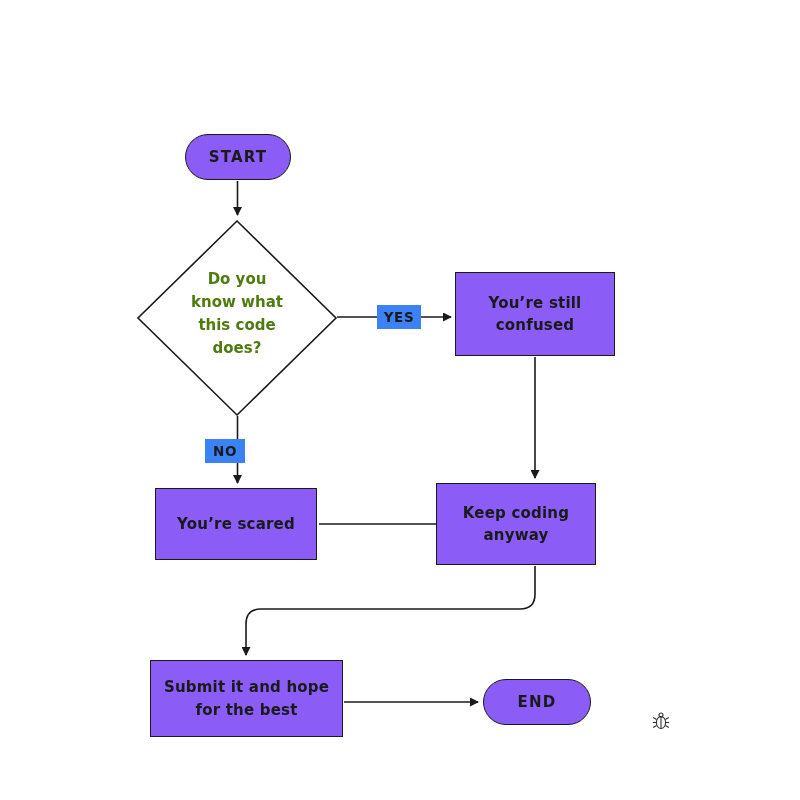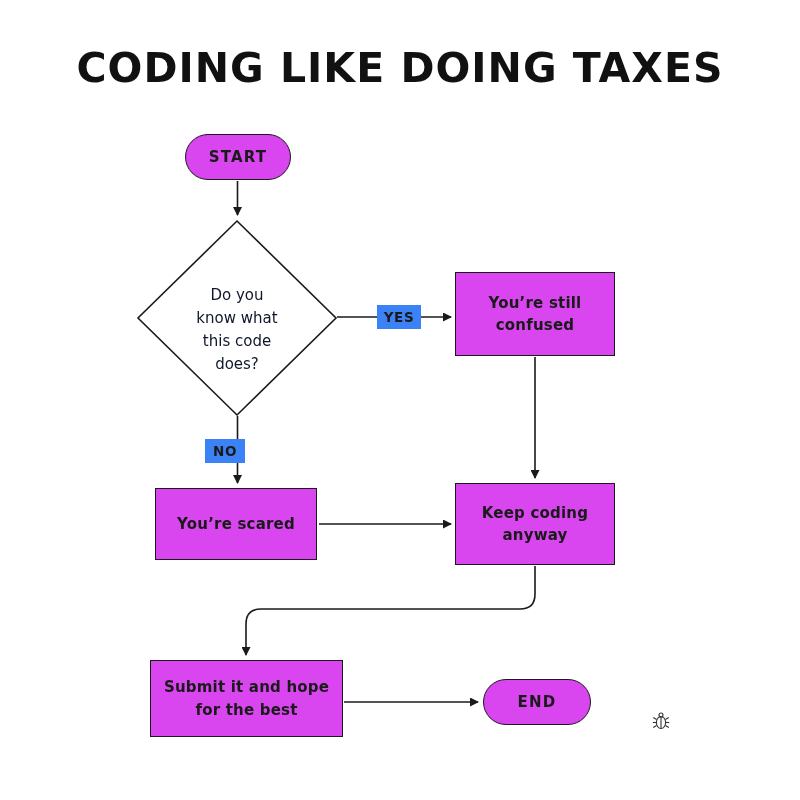--- a/index.html
+++ b/index.html
@@ -29,53 +29,53 @@
   }
   svg.flow-lines {
     position: absolute;
     left: 0;
     top: 0;
     width: 800px;
     height: 800px;
   }
   .node {
     position: absolute;
-    background: #d946ef;
+    background: #8b5cf6;
     border: 1.6px solid #1a1a1a;
     display: flex;
     align-items: center;
     justify-content: center;
     text-align: center;
     font-size: 15px;
     font-weight: bold;
     line-height: 1.5;
     letter-spacing: 0.2px;
     white-space: pre-line;
     box-sizing: border-box;
     color: #1a1a1a;
   }
   .pill {
     border-radius: 24px;
     letter-spacing: 1.2px;
   }
   .decision-text {
     position: absolute;
     left: 163px;
-    top: 280px;
+    top: 264px;
     width: 148px;
     height: 100px;
     display: flex;
     align-items: center;
     justify-content: center;
     text-align: center;
     font-size: 15px;
-    font-weight: normal;
+    font-weight: bold;
     line-height: 1.55;
     white-space: pre-line;
-    color: #0f172a;
+    color: #4d7c0f;
   }
   .edge-label {
     position: absolute;
     background: #3b82f6;
     display: flex;
     align-items: center;
     justify-content: center;
     font-size: 13.5px;
     font-weight: bold;
     letter-spacing: 0.6px;
@@ -88,21 +88,20 @@
     top: 711px;
     width: 20px;
     height: 20px;
   }
 </style>
 </head>
 <body>
 
 <div id="canvas">
 
-  <div class="title">CODING LIKE DOING TAXES</div>
 
   <svg class="flow-lines" viewBox="0 0 800 800" fill="none">
     <defs>
       <marker id="arrow" markerWidth="9" markerHeight="9" refX="8" refY="4.5" orient="auto" markerUnits="userSpaceOnUse">
         <path d="M0,0 L9,4.5 L0,9 Z" fill="#1a1a1a"></path>
       </marker>
     </defs>
 
     <polygon points="237,221 336,318 237,415 138,318" fill="#ffffff" stroke="#1a1a1a" stroke-width="1.6"></polygon>
 
@@ -126,21 +125,21 @@
   <div class="decision-text">Do you
 know what
 this code
 does?</div>
 
   <div class="node" style="left:155px; top:488px; width:162px; height:72px;">You’re scared</div>
 
   <div class="node" style="left:455px; top:272px; width:160px; height:84px;">You’re still
 confused</div>
 
-  <div class="node" style="left:455px; top:483px; width:160px; height:82px;">Keep coding
+  <div class="node" style="left:436px; top:483px; width:160px; height:82px;">Keep coding
 anyway</div>
 
   <div class="node" style="left:150px; top:660px; width:193px; height:77px;">Submit it and hope
 for the best</div>
 
   <div class="node pill" style="left:483px; top:679px; width:108px; height:46px;">END</div>
 
   <div class="edge-label" style="left:377px; top:305px; width:38px; height:22px;">YES</div>
 
   <div class="edge-label" style="left:205px; top:439px; width:34px; height:22px;">NO</div>

